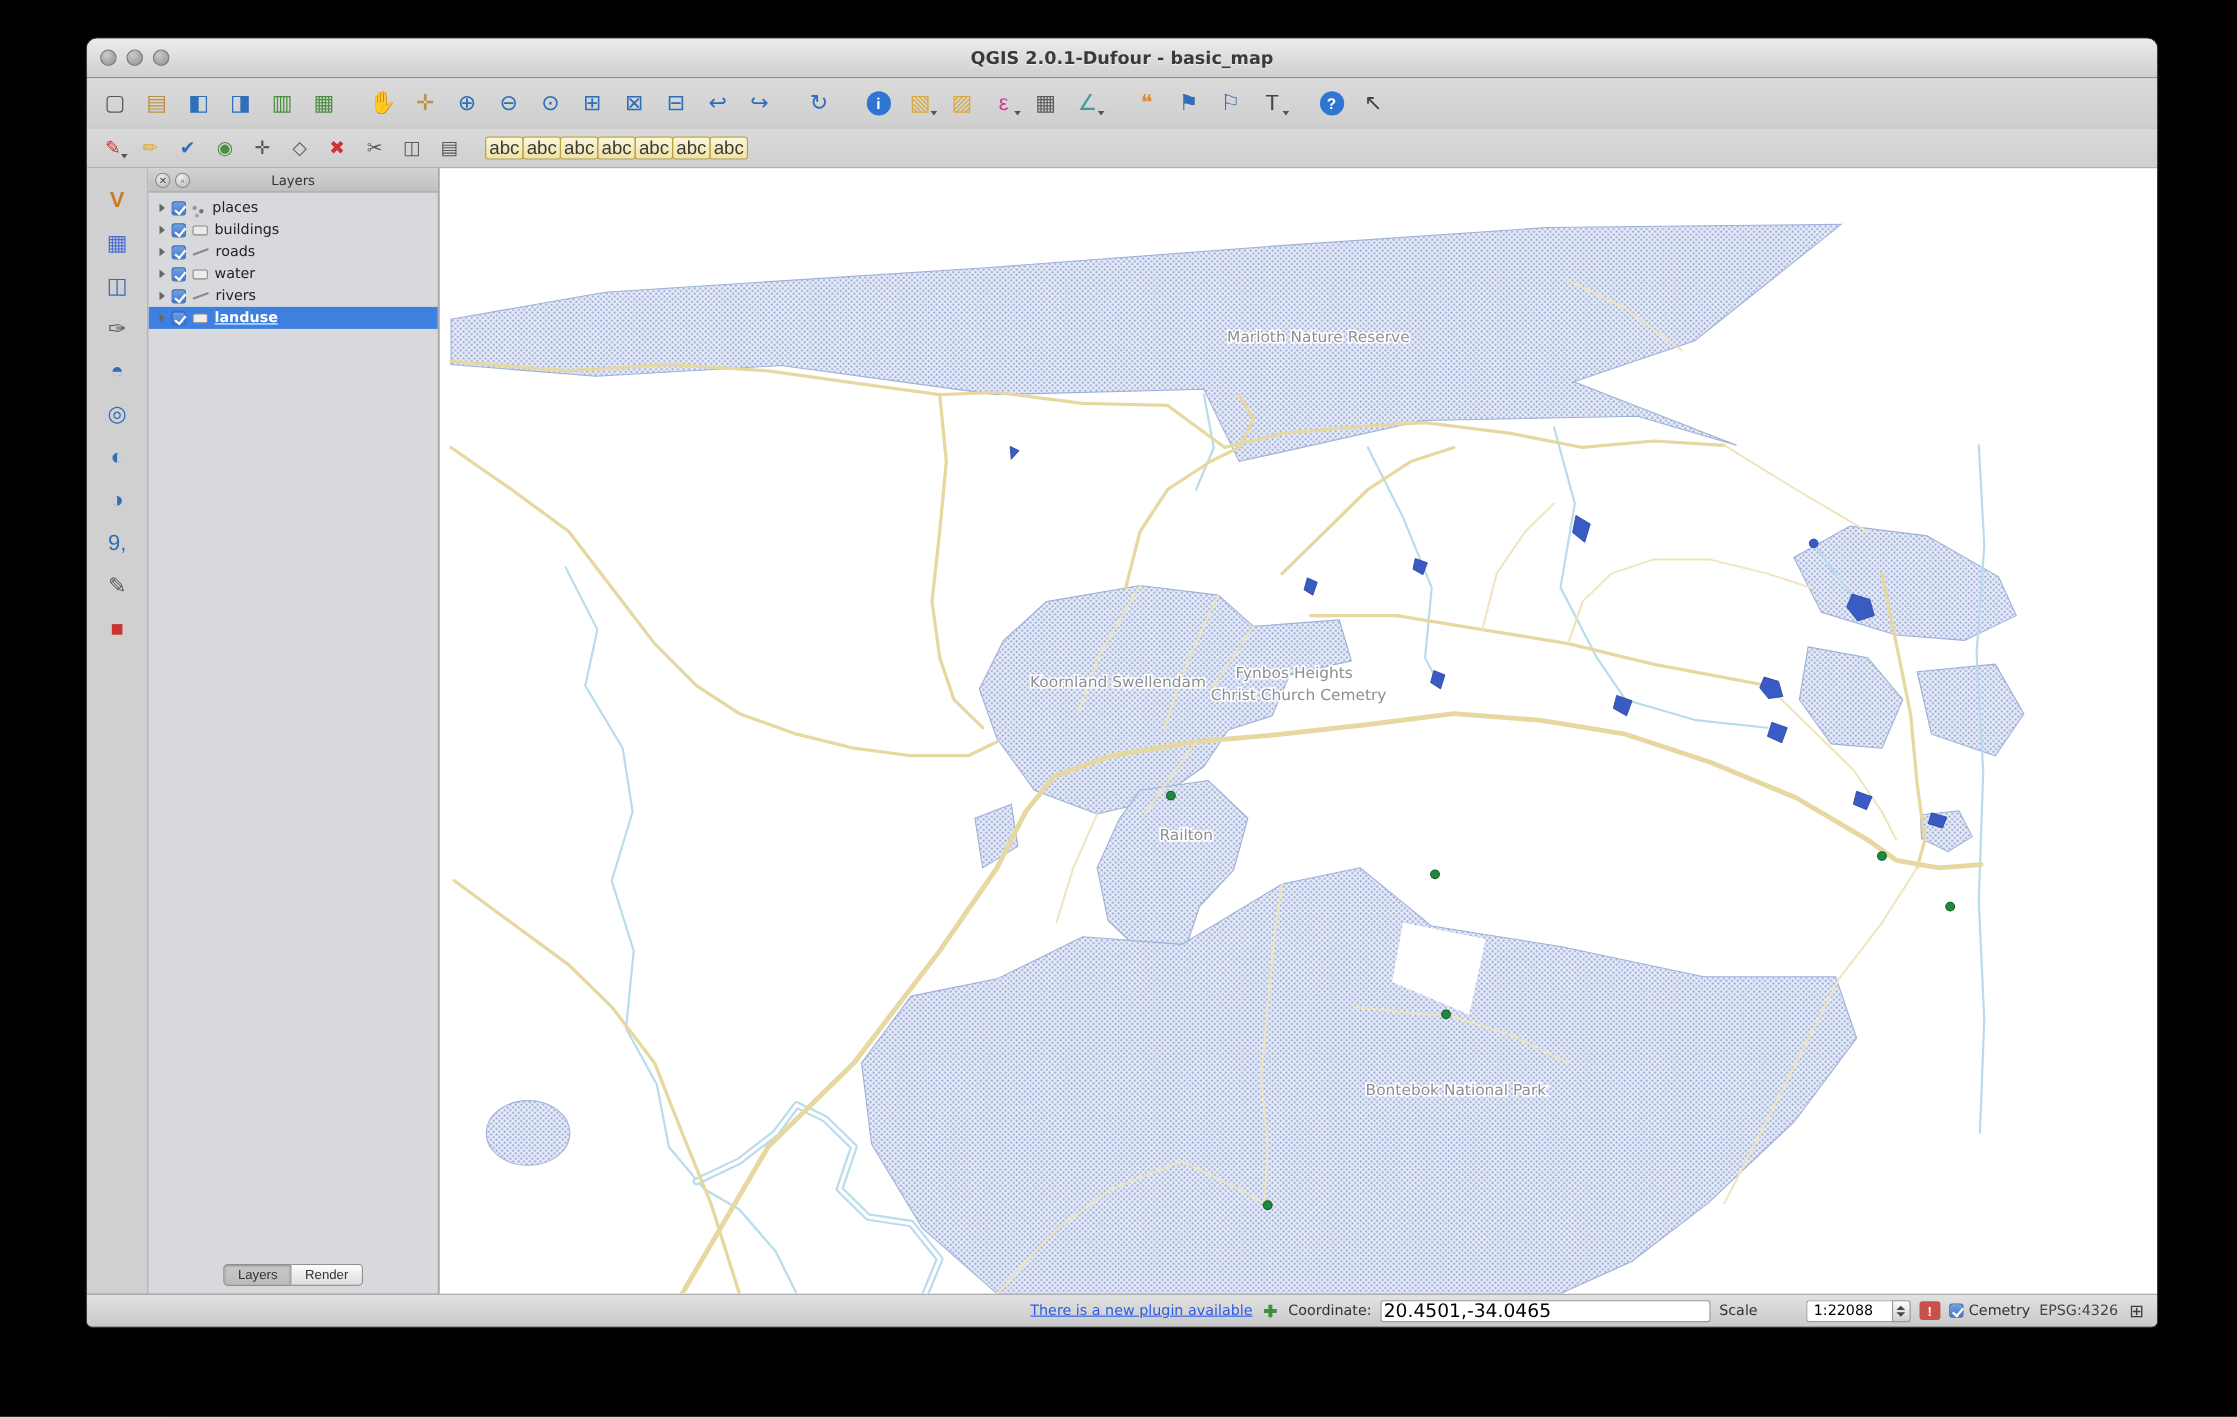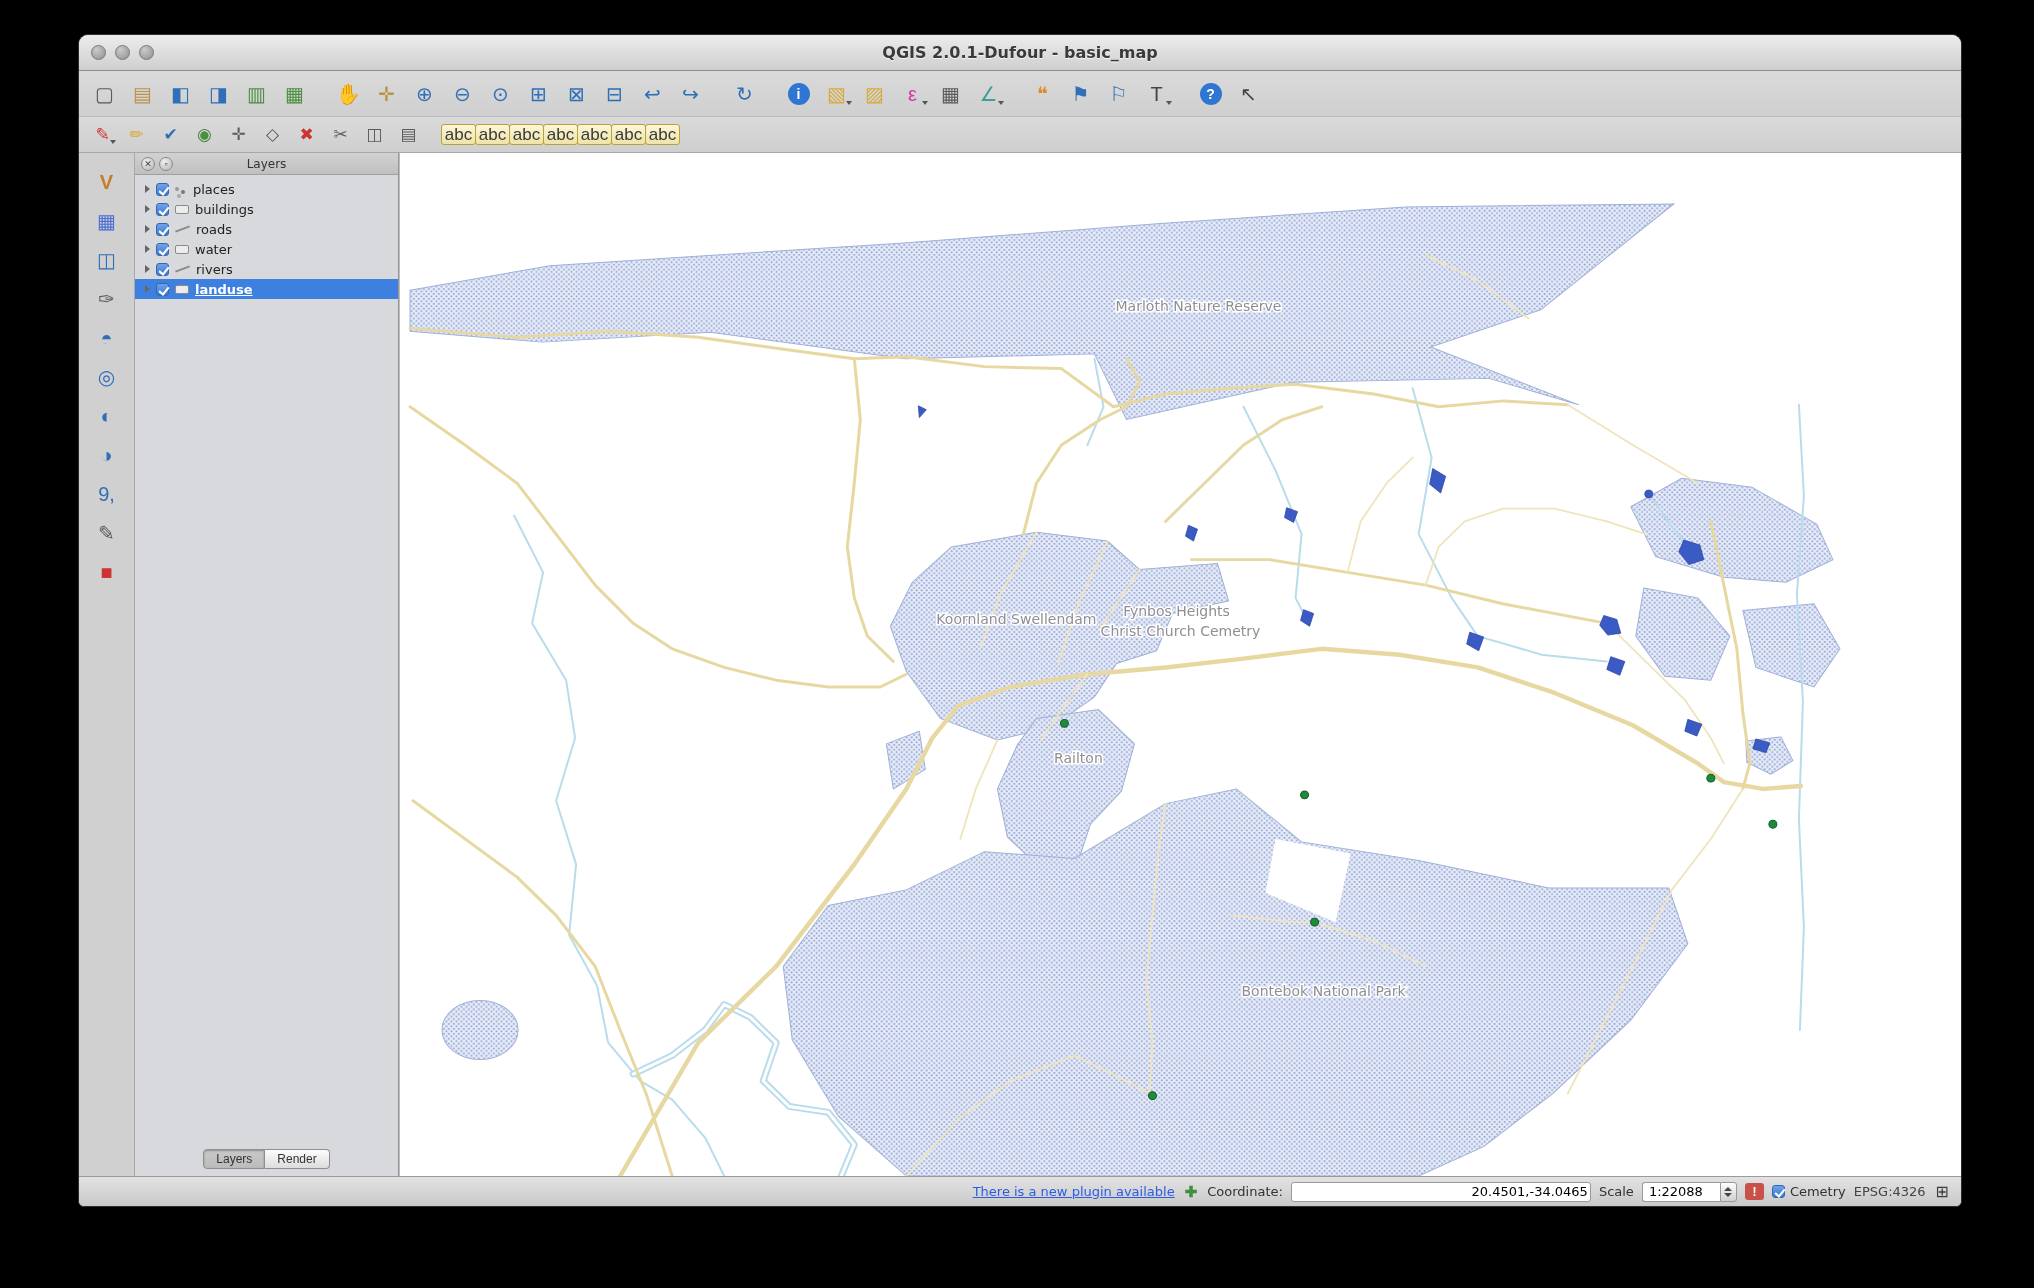--- a/index.html
+++ b/index.html
@@ -162,22 +162,22 @@
     font-size:13px; color:#333;
   }
   .sb-spacer { flex:1; }
   .plugin-link { color:#2b5ce6; text-decoration:underline; cursor:pointer; white-space:nowrap; }
   .sb-icon { border:none; background:transparent; font-size:15px; padding:0 2px; cursor:default; }
   .sb-icon.ic-greenplus { color:#3f8f3b; font-weight:bold; }
   .sb-icon.ic-redbox { background:#c8514a; color:#fff; border-radius:3px; width:19px; height:17px;
     display:inline-flex; align-items:center; justify-content:center; font-size:12px; font-weight:bold; }
   .sb-icon.ic-crs { color:#3c3c3c; font-size:16px; }
   .coord-input { width:300px; height:20px; border:1px solid #9a9a9a; border-radius:3px;
-    background:#fff; text-align:right; font-size:13px; font-family:inherit; }
-  .combo { display:flex; align-items:center; }
+    background:#fff; text-align:left; font-size:17px; font-family:inherit; }
+  .combo { display:flex; align-items:center;margin-left:36px; }
   .scale-input { width:78px; height:20px; border:1px solid #9a9a9a; border-right:none;
     border-radius:3px 0 0 3px; background:#fff; font-size:13px; padding-left:6px; font-family:inherit; }
   .stepper { width:17px; height:20px; border:1px solid #999; border-radius:0 3px 3px 0;
     background:linear-gradient(#fdfdfd,#cfcfcf);
     display:flex; flex-direction:column; align-items:center; justify-content:center; gap:2px; padding:0; }
   .stepper::before { content:""; border-left:4px solid transparent; border-right:4px solid transparent;
     border-bottom:4px solid #444; }
   .stepper::after  { content:""; border-left:4px solid transparent; border-right:4px solid transparent;
     border-top:4px solid #444; }
   .render-group { display:flex; align-items:center; gap:5px; }

